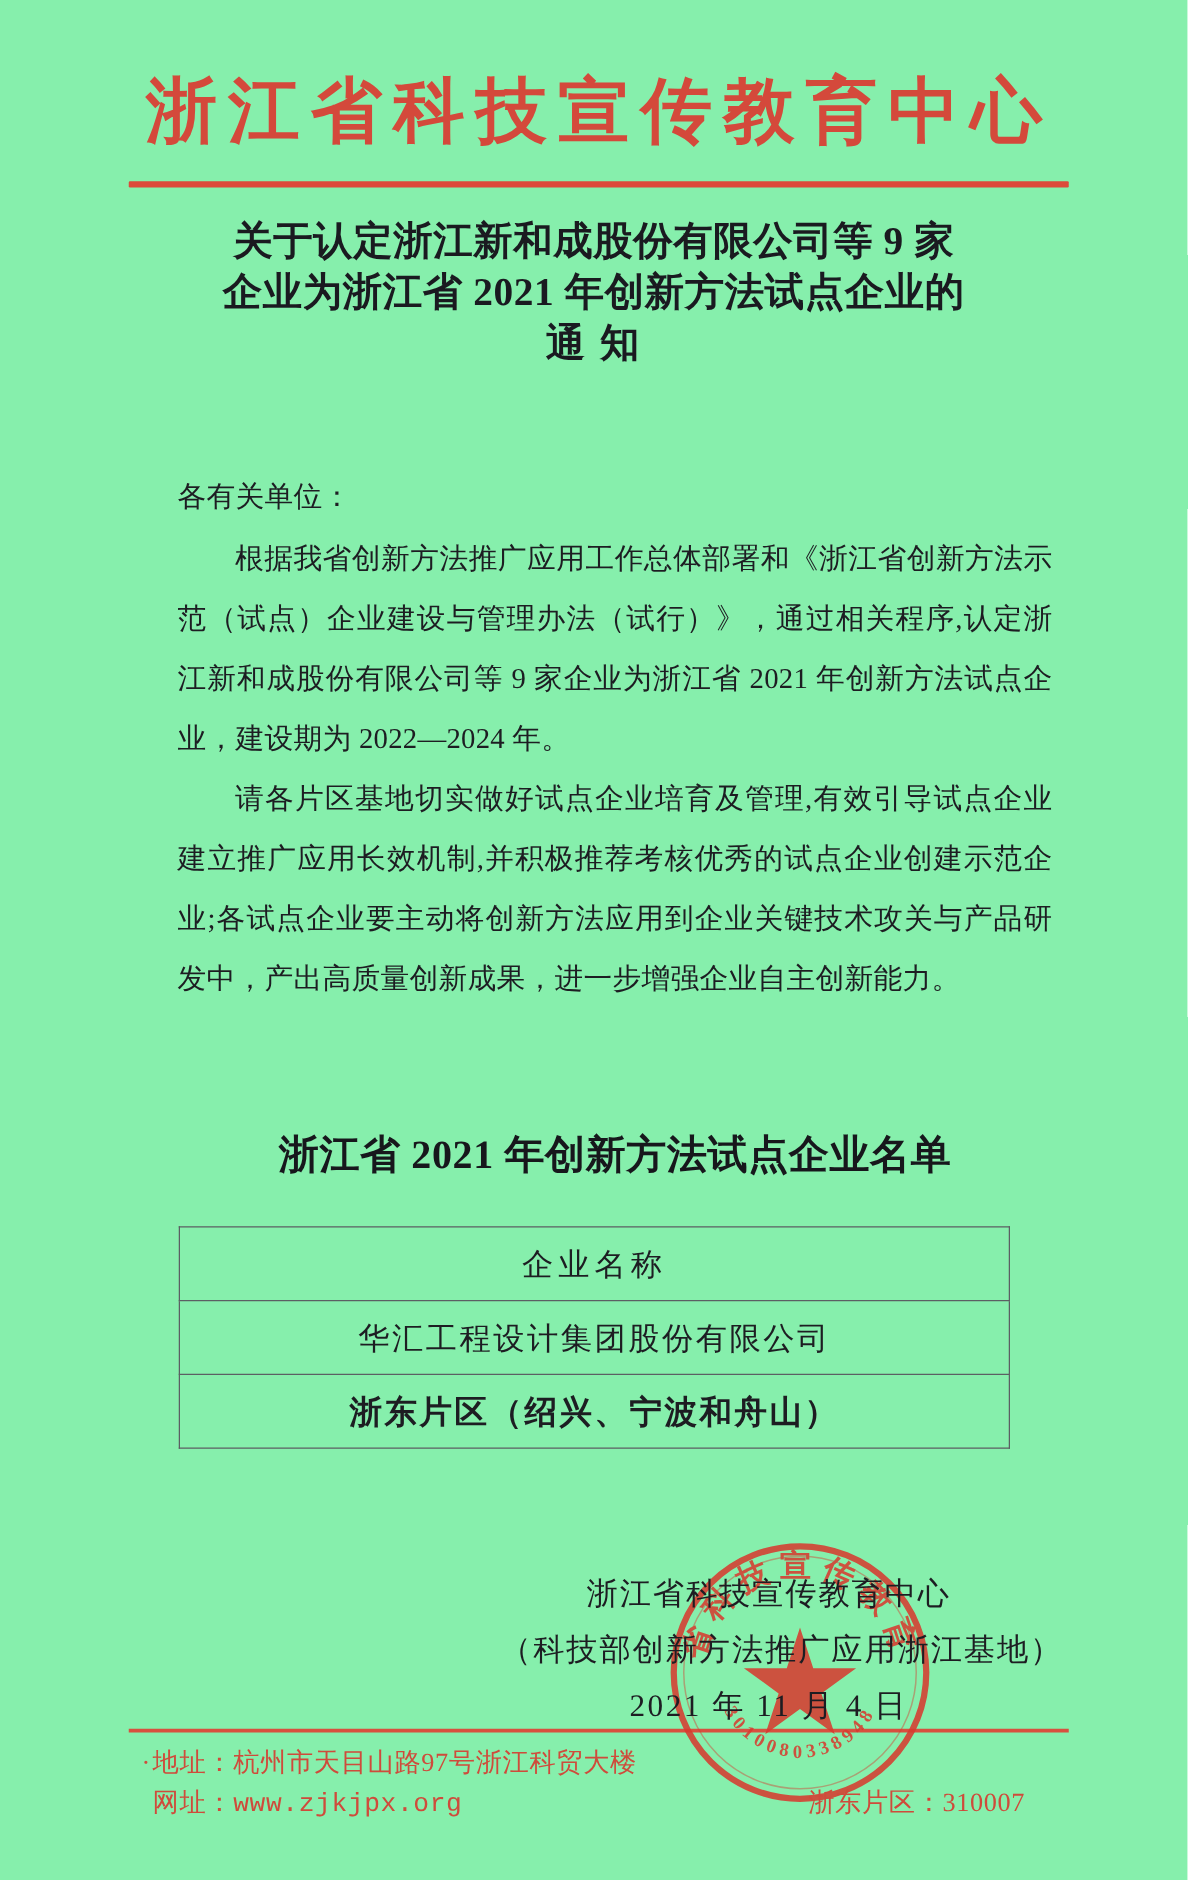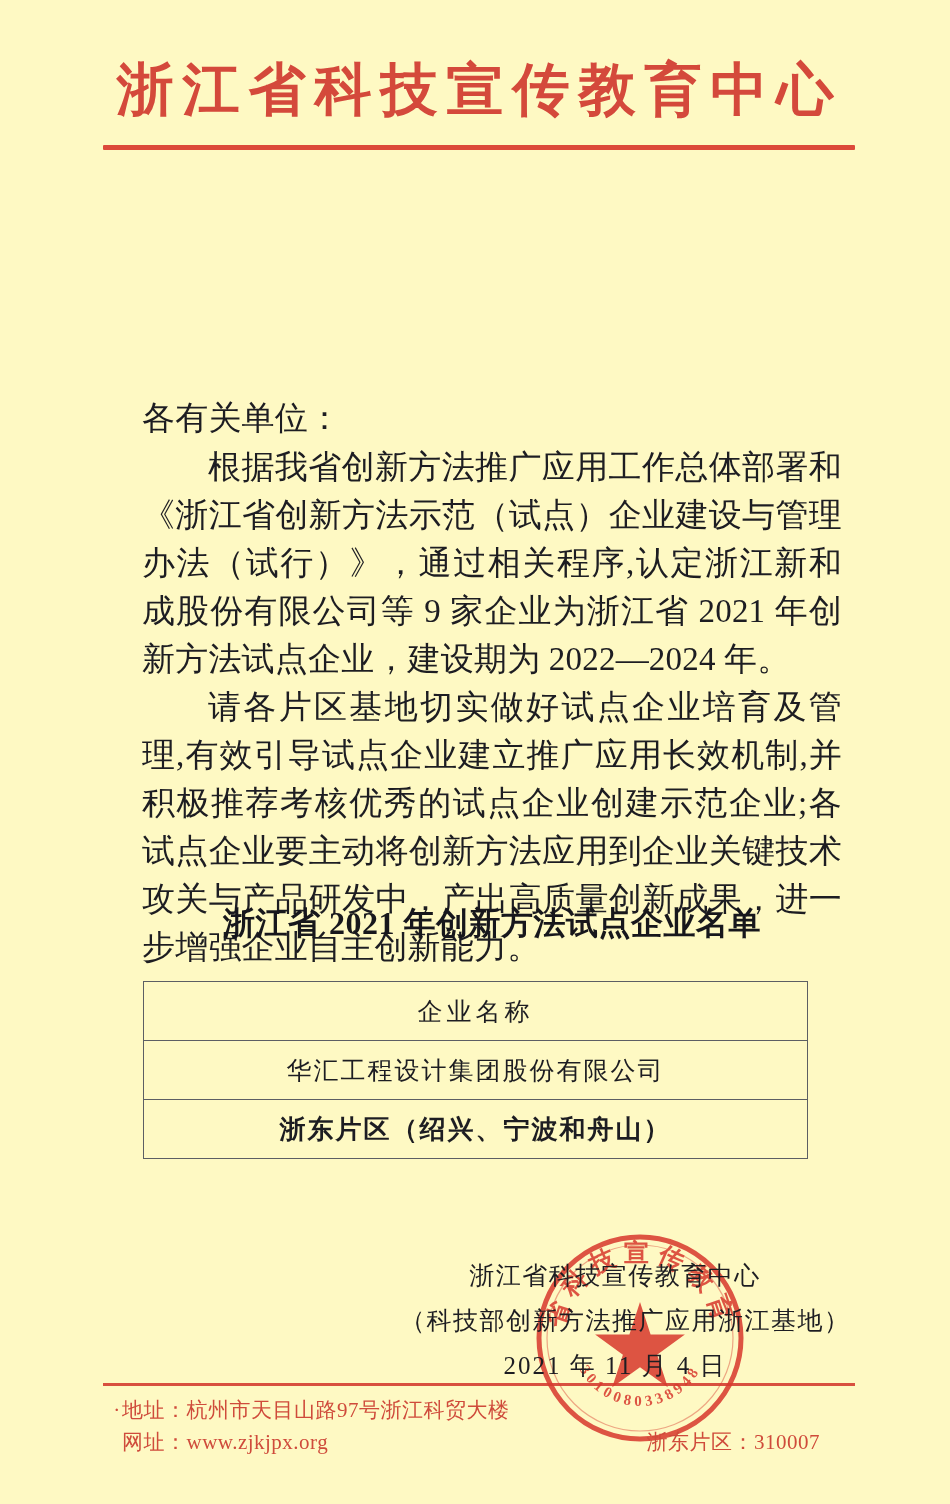--- a/index.html
+++ b/index.html
@@ -12,21 +12,21 @@
     height: 1504px;
     position: relative;
     overflow: hidden;
     font-family: "Liberation Serif", "DejaVu Serif", serif;
     color: #1b1b1f;
   }
 
   .page {
     position: absolute;
     inset: 0;
-    background: #fef9c3;
+    background: #86efac;
   }
 
   
   .letterhead {
     position: absolute;
     top: 58px;
     left: 0;
     width: 950px;
     text-align: center;
   }
@@ -62,24 +62,24 @@
     line-height: 41px;
     letter-spacing: 0.5px;
     color: #1a1a20;
   }
   .doc-title .line { white-space: nowrap; }
   .doc-title .line.last { letter-spacing: 2px; }
 
   
   .body-block {
     position: absolute;
-    top: 394px;
+    top: 374px;
     left: 142px;
     width: 700px;
-    font-size: 33px;
+    font-size: 23px;
     line-height: 48px;
     color: #1d1d22;
     letter-spacing: 0.2px;
   }
   .salutation {
     margin: 0 0 1px 0;
   }
   .para {
     margin: 0;
     text-indent: 2em;
@@ -188,33 +188,38 @@
     align-items: baseline;
   }
   .footer-left { white-space: nowrap; text-align: center; }
   .footer-right { white-space: nowrap; padding-right: 32px; }
   .dot-mark {
     display: inline-block;
     width: 10px;
     color: #cf4b3b;
   }
   .footer .url {
-    font-family: Liberation Serif, serif;
+    font-family: Liberation Mono, monospace;
   }
 </style>
 </head>
 <body>
 
 <div class="page">
 
   <div class="letterhead">
     <div class="letterhead-title">浙江省科技宣传教育中心</div>
   </div>
   <div class="header-rule"></div>
 
+  <div class="doc-title">
+    <div class="line">关于认定浙江新和成股份有限公司等 9 家</div>
+    <div class="line">企业为浙江省 2021 年创新方法试点企业的</div>
+    <div class="line last">通  知</div>
+  </div>
 
   <div class="body-block">
     <p class="salutation">各有关单位：</p>
     <p class="para">根据我省创新方法推广应用工作总体部署和《浙江省创新方法示范（试点）企业建设与管理办法（试行）》，通过相关程序,认定浙江新和成股份有限公司等 9 家企业为浙江省 2021 年创新方法试点企业，建设期为 2022—2024 年。</p>
     <p class="para">请各片区基地切实做好试点企业培育及管理,有效引导试点企业建立推广应用长效机制,并积极推荐考核优秀的试点企业创建示范企业;各试点企业要主动将创新方法应用到企业关键技术攻关与产品研发中，产出高质量创新成果，进一步增强企业自主创新能力。</p>
   </div>
 
   <div class="list-heading">浙江省 2021 年创新方法试点企业名单</div>
 
   <table class="enterprise-table">

